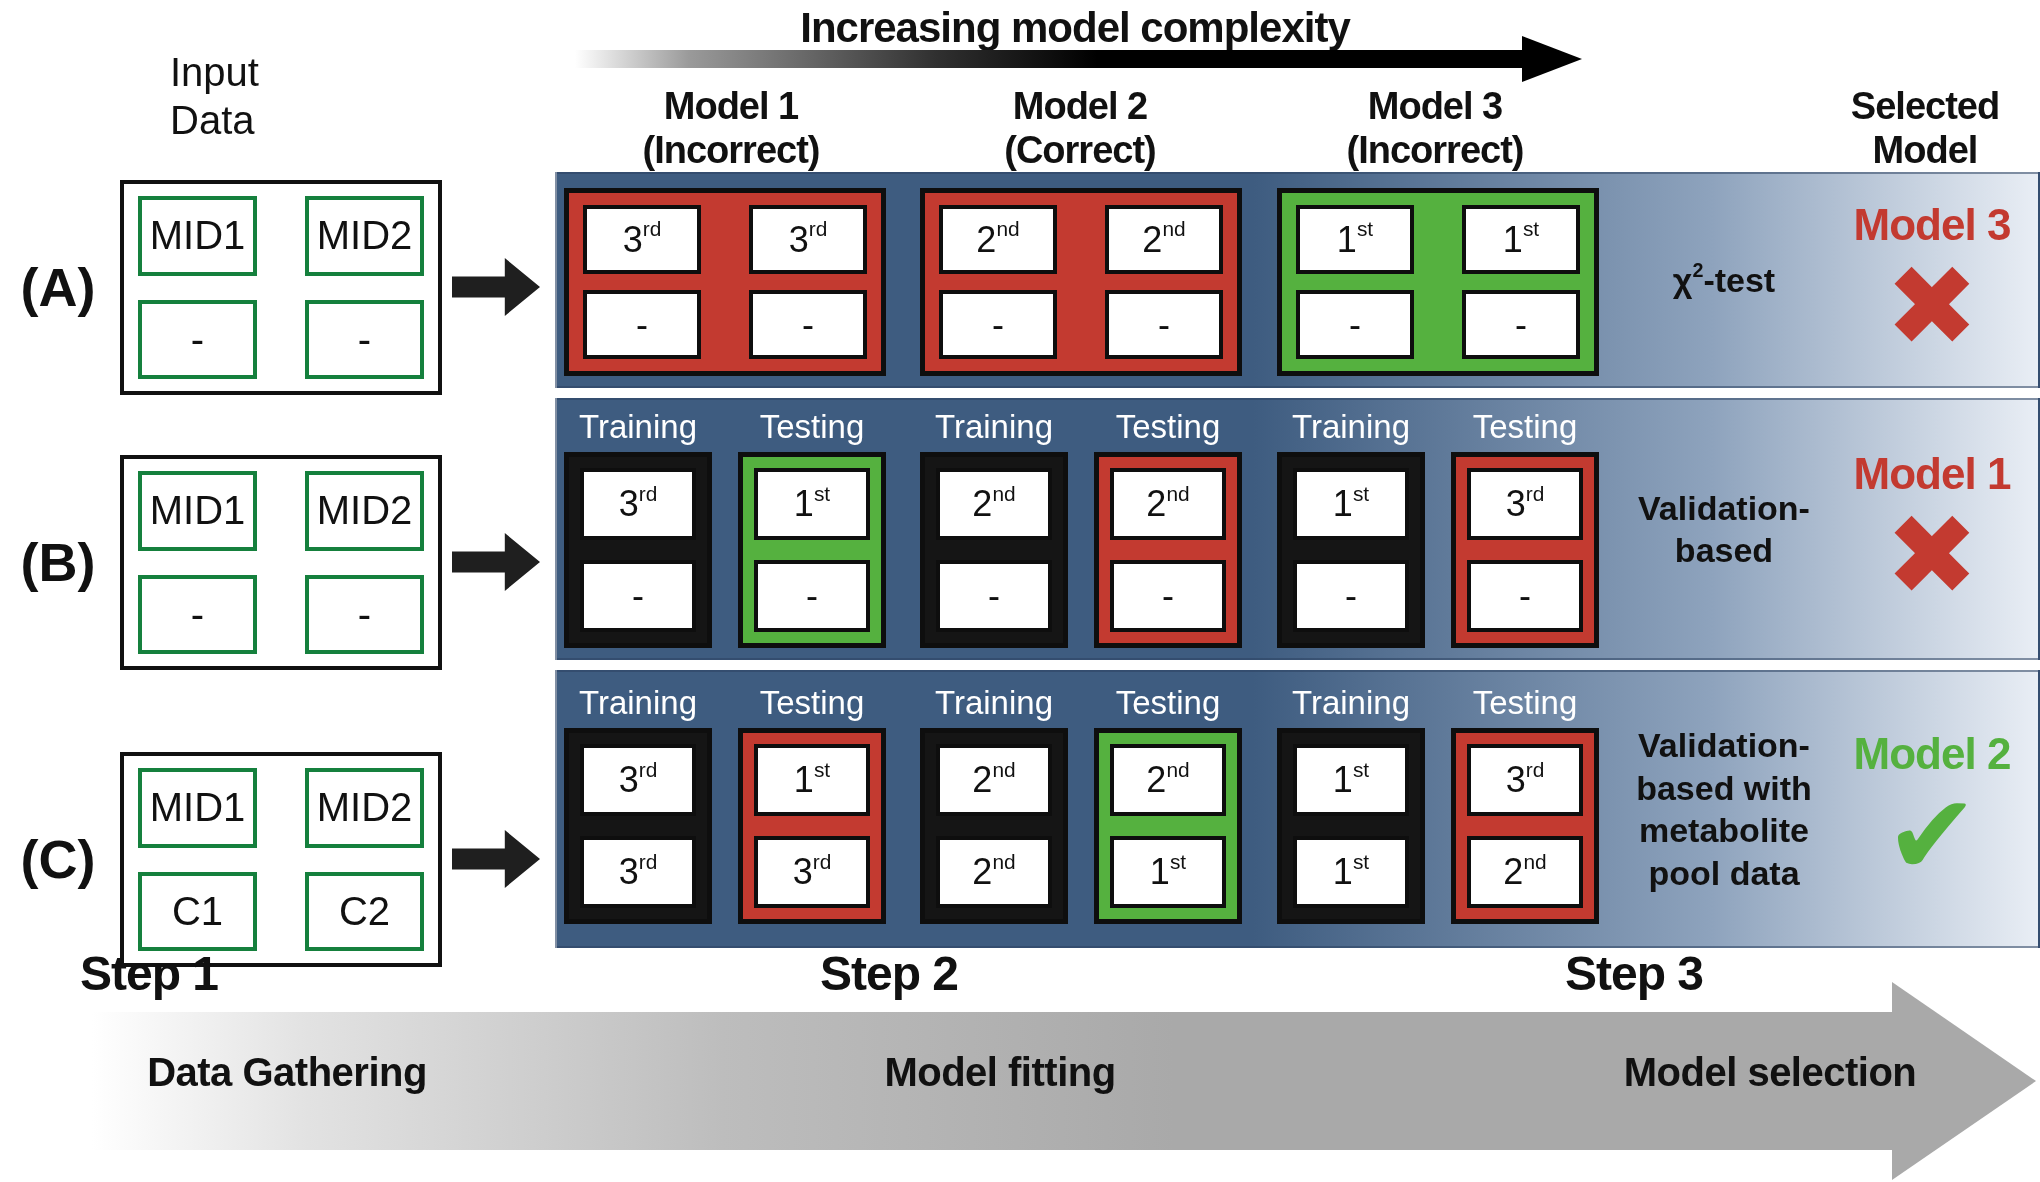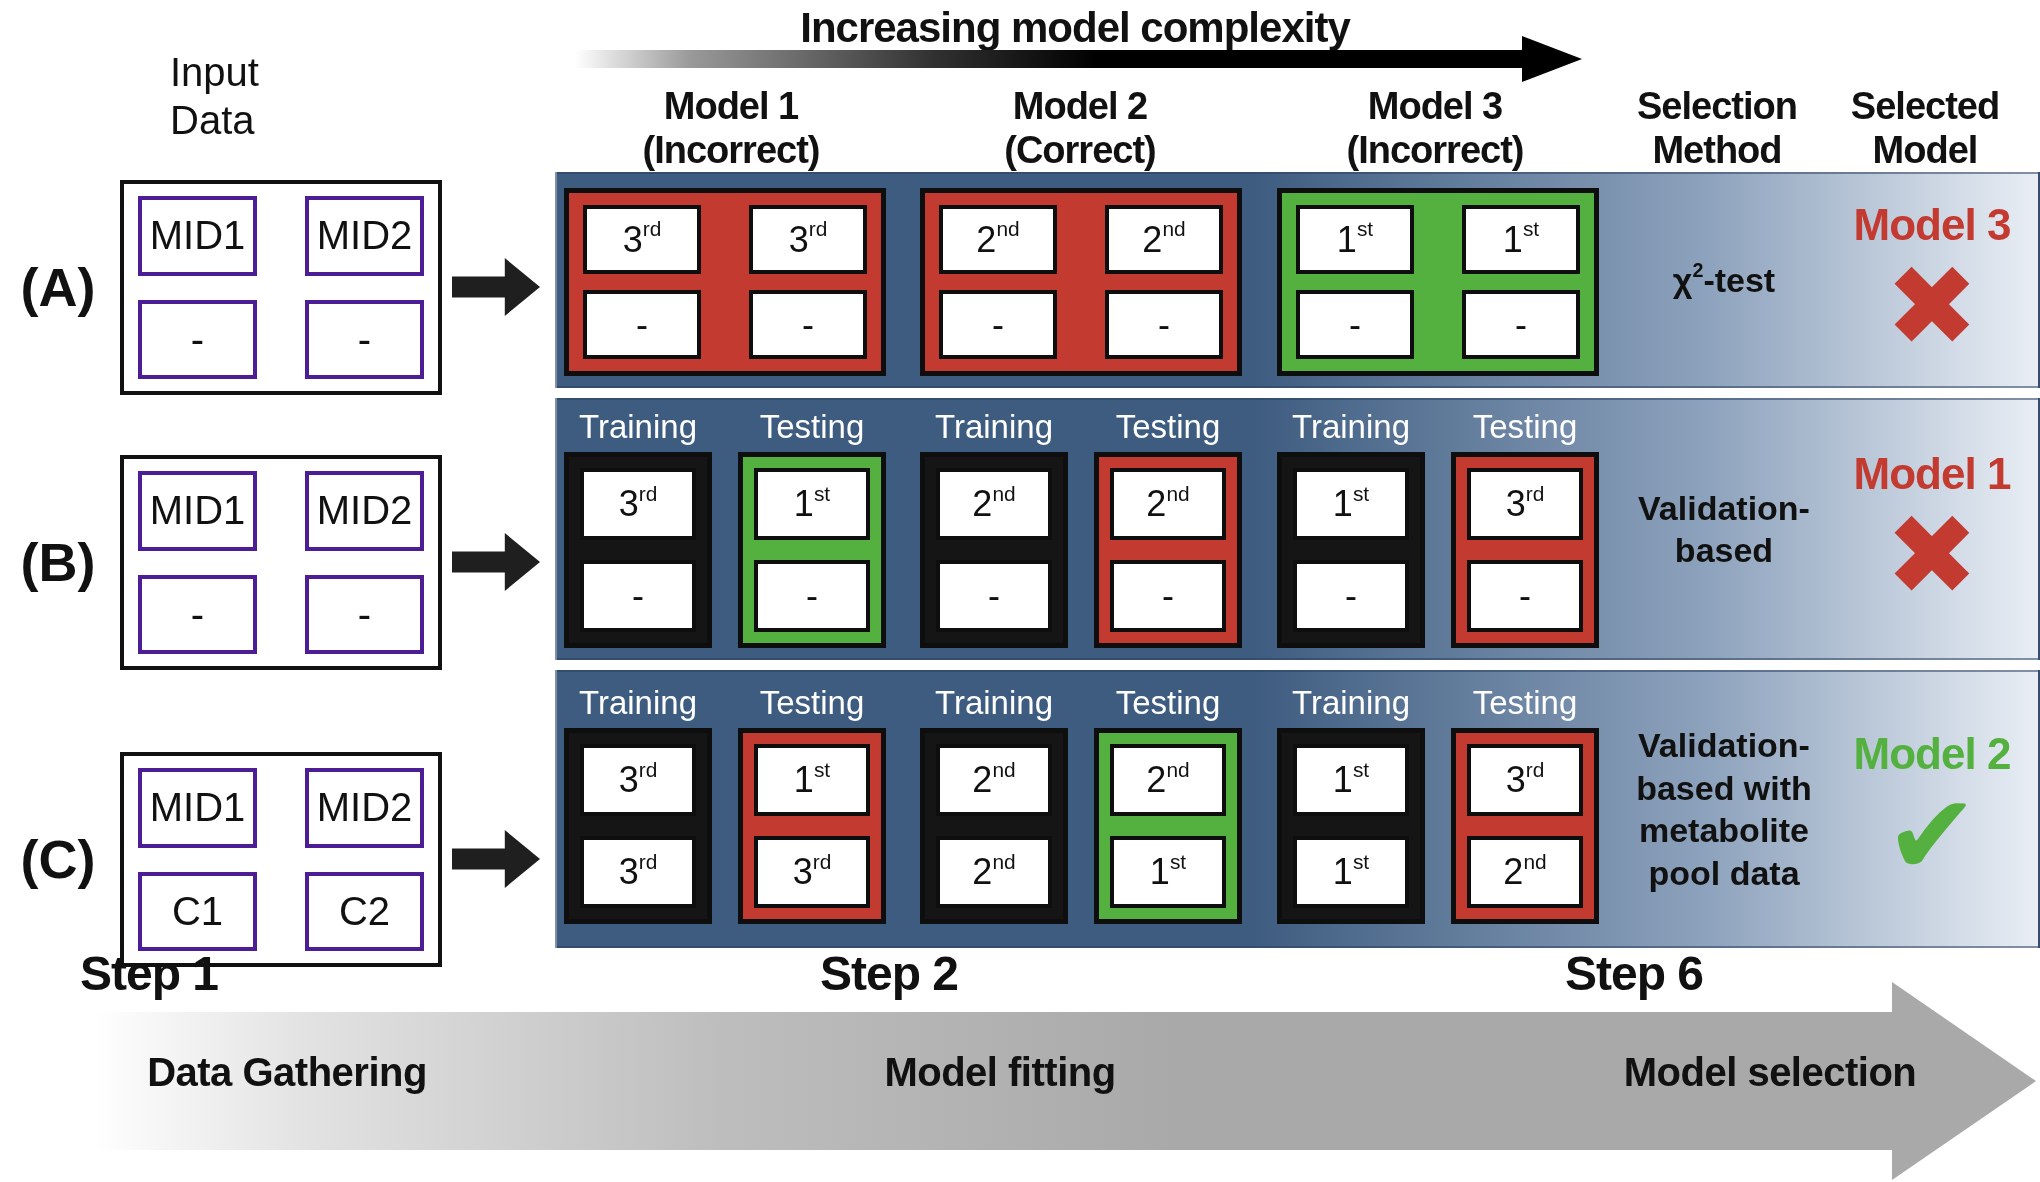--- a/index.html
+++ b/index.html
@@ -18,21 +18,21 @@
   .ch0{left:581px;width:300px;} .ch1{left:930px;width:300px;} .ch2{left:1285px;width:300px;}
   .ch3{left:1587px;width:260px;} .ch4{left:1810px;width:230px;}
 
   
   .rowlabel{position:absolute;left:8px;width:100px;font-size:54px;font-weight:700;text-align:center;}
   .rl-a{top:256px;} .rl-b{top:531px;} .rl-c{top:828px;}
   .inputbox{position:absolute;left:120px;width:322px;height:215px;border:4px solid #111;background:#fff;
             box-sizing:border-box;display:grid;grid-template-columns:1fr 1fr;column-gap:48px;row-gap:24px;
             padding:12px 14px;}
   .ib-a{top:180px;} .ib-b{top:455px;} .ib-c{top:752px;}
-  .icell{border:4px solid #4c1d95;background:#fff;display:flex;align-items:center;justify-content:center;
+  .icell{border:4px solid #15803d;background:#fff;display:flex;align-items:center;justify-content:center;
          font-size:40px;box-sizing:border-box;}
   .in-arrow{position:absolute;left:452px;width:88px;height:58px;background:var(--arrow-black);
             clip-path:polygon(0 32%,60% 32%,60% 0,100% 50%,60% 100%,60% 68%,0 68%);}
   .ia-a{top:258px;} .ia-b{top:533px;} .ia-c{top:830px;}
 
   
   .band{position:absolute;left:555px;width:1485px;box-sizing:border-box;
         background:linear-gradient(90deg,var(--band-blue) 0%,var(--band-blue) 47%,#8ea3bd 78%,var(--band-fade) 100%);
         border:2px solid rgba(44,66,96,0.55);}
   .band-a{top:172px;height:216px;} .band-b{top:398px;height:262px;} .band-c{top:670px;height:278px;}
@@ -89,22 +89,20 @@
 Data</div>
   <div class="title">Increasing model complexity</div>
   <div class="top-shaft"></div>
   <div class="top-head"></div>
   <div class="colhead ch0">Model 1
 (Incorrect)</div>
   <div class="colhead ch1">Model 2
 (Correct)</div>
   <div class="colhead ch2">Model 3
 (Incorrect)</div>
-  <div class="colhead ch3">Selection
-Method</div>
   <div class="colhead ch4">Selected
 Model</div>
 
   <div class="rowlabel rl-a">(A)</div>
   <div class="rowlabel rl-b">(B)</div>
   <div class="rowlabel rl-c">(C)</div>
 
   <div class="inputbox ib-a">
     <div class="icell">MID1</div>
     <div class="icell">MID2</div>
@@ -349,20 +347,20 @@
 metabolite
 pool data</span><sup></sup><span></span></div>
     <div class="selected">
       <div class="selected-name" data-color="green">Model 2</div>
       <div class="mark" data-color="green">✔</div>
     </div>
   </section>
 
   <div class="step st0">Step 1</div>
   <div class="step st1">Step 2</div>
-  <div class="step st2">Step 6</div>
+  <div class="step st2">Step 3</div>
   <div class="proc-shaft"></div>
   <div class="proc-head"></div>
   <div class="phase ph0">Data Gathering</div>
   <div class="phase ph1">Model fitting</div>
   <div class="phase ph2">Model selection</div>
 
 </div>
 
 </body></html>

